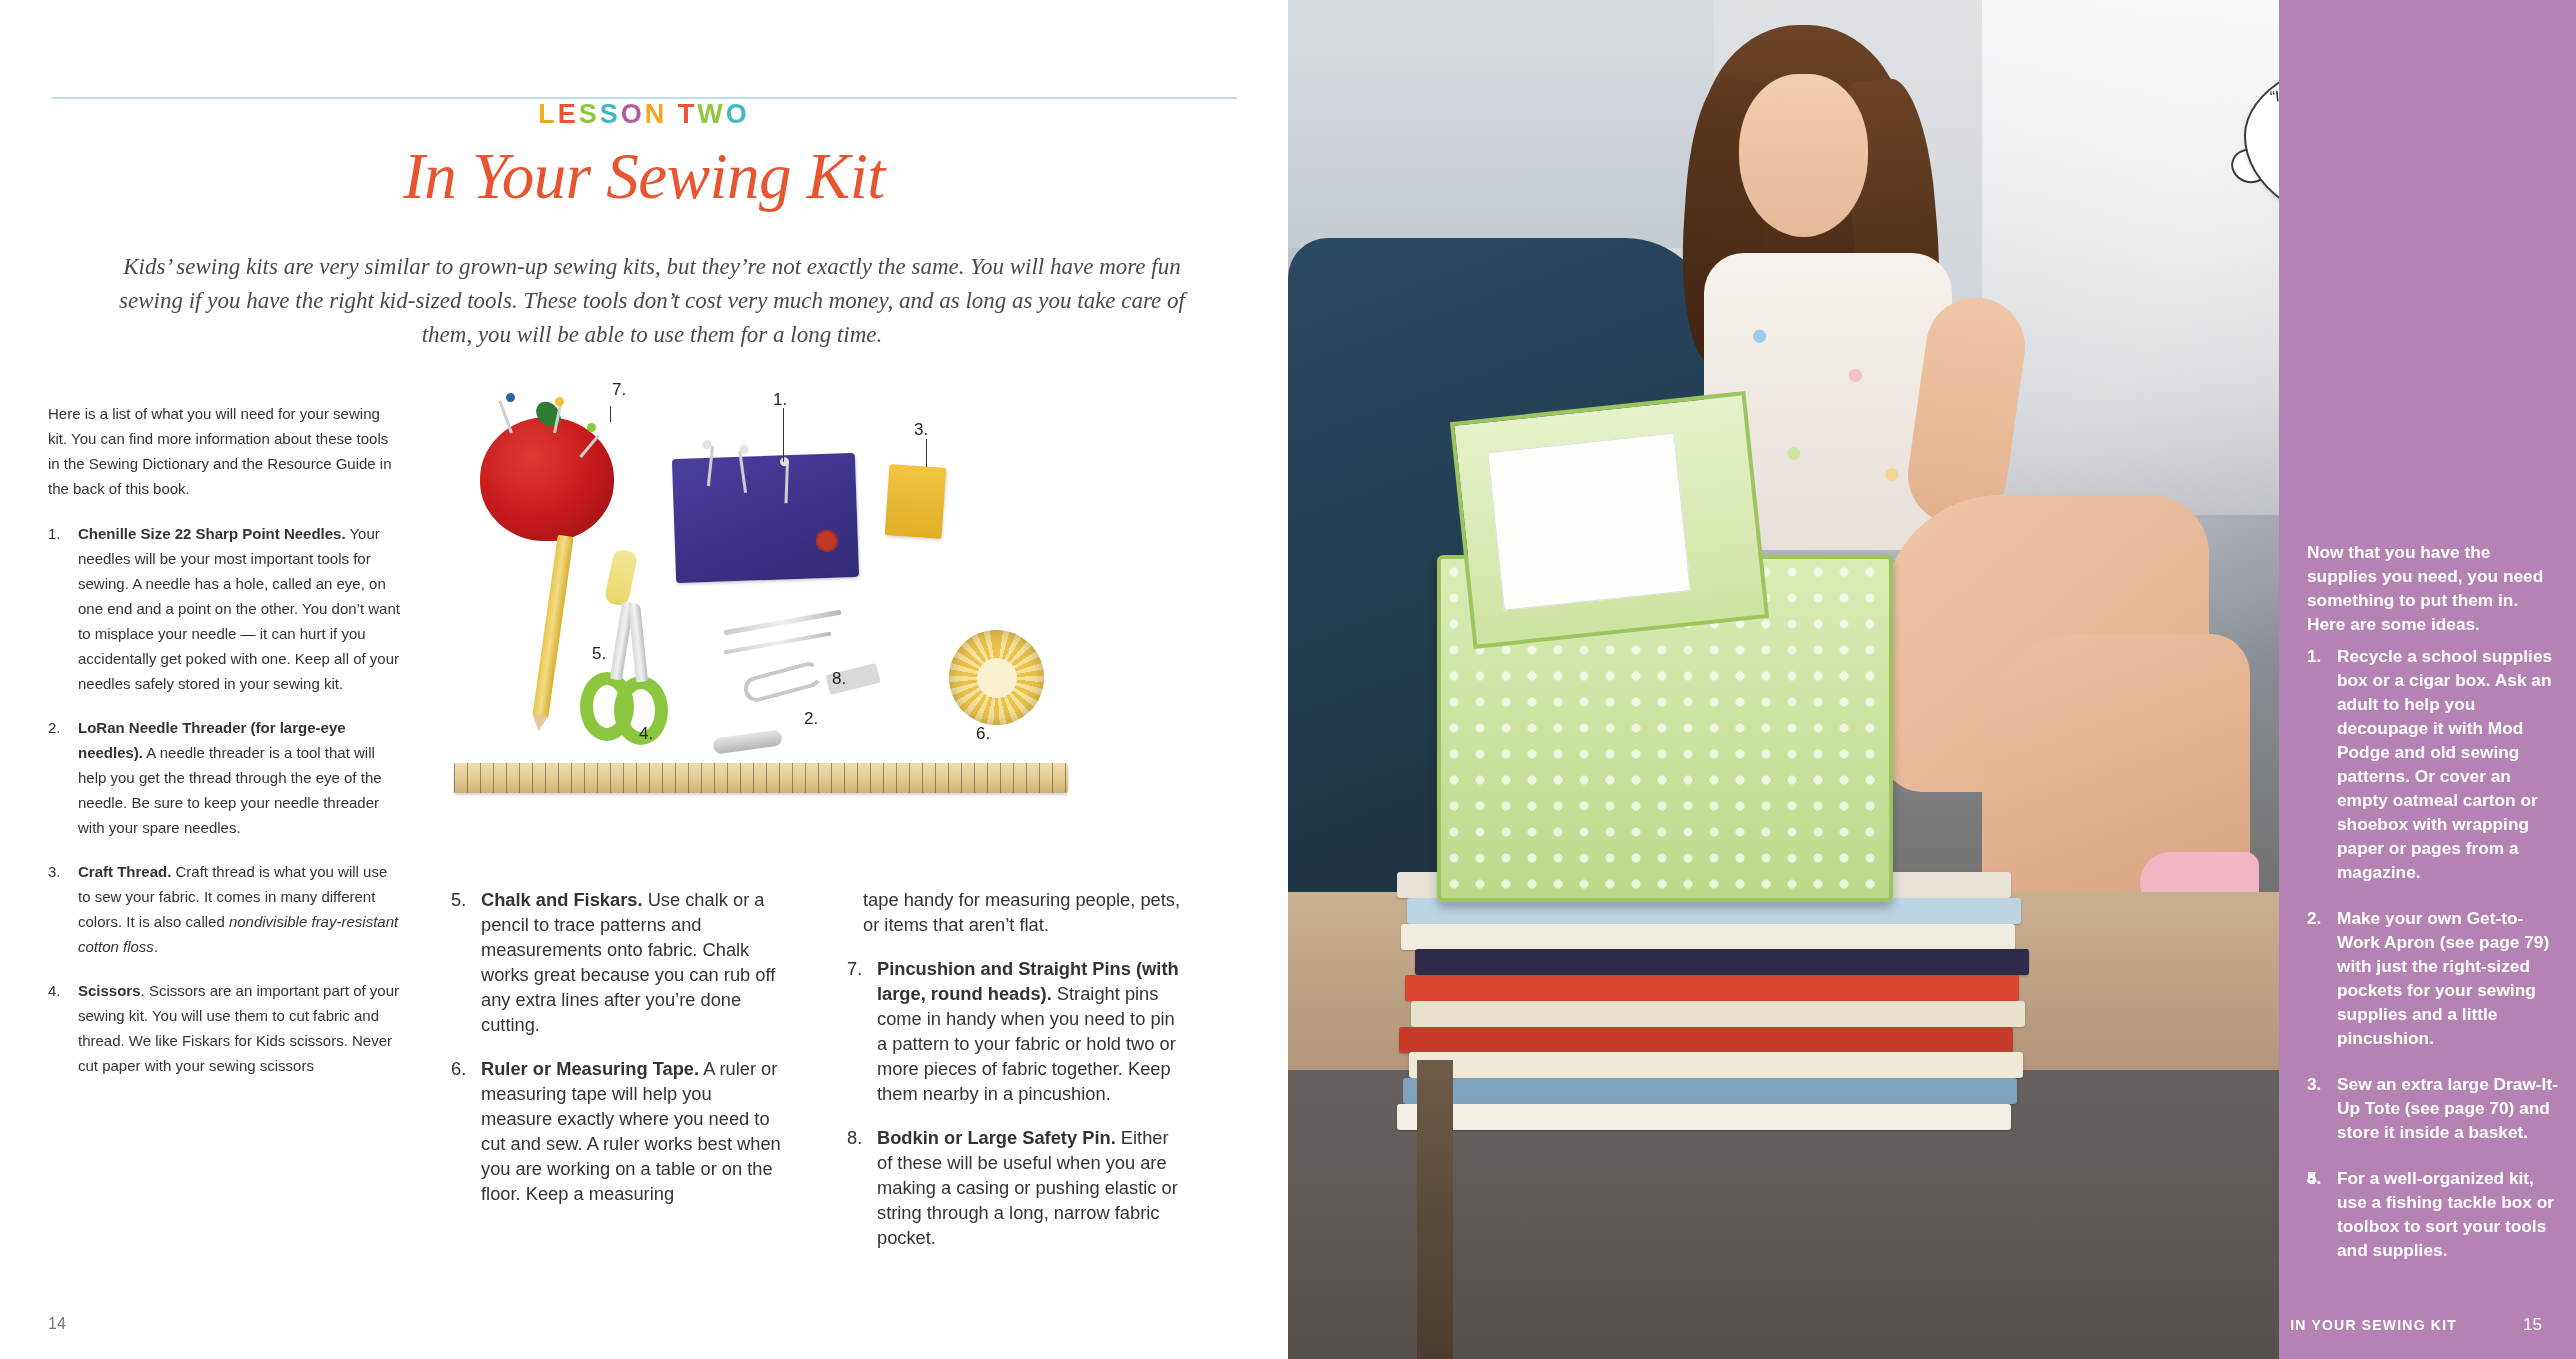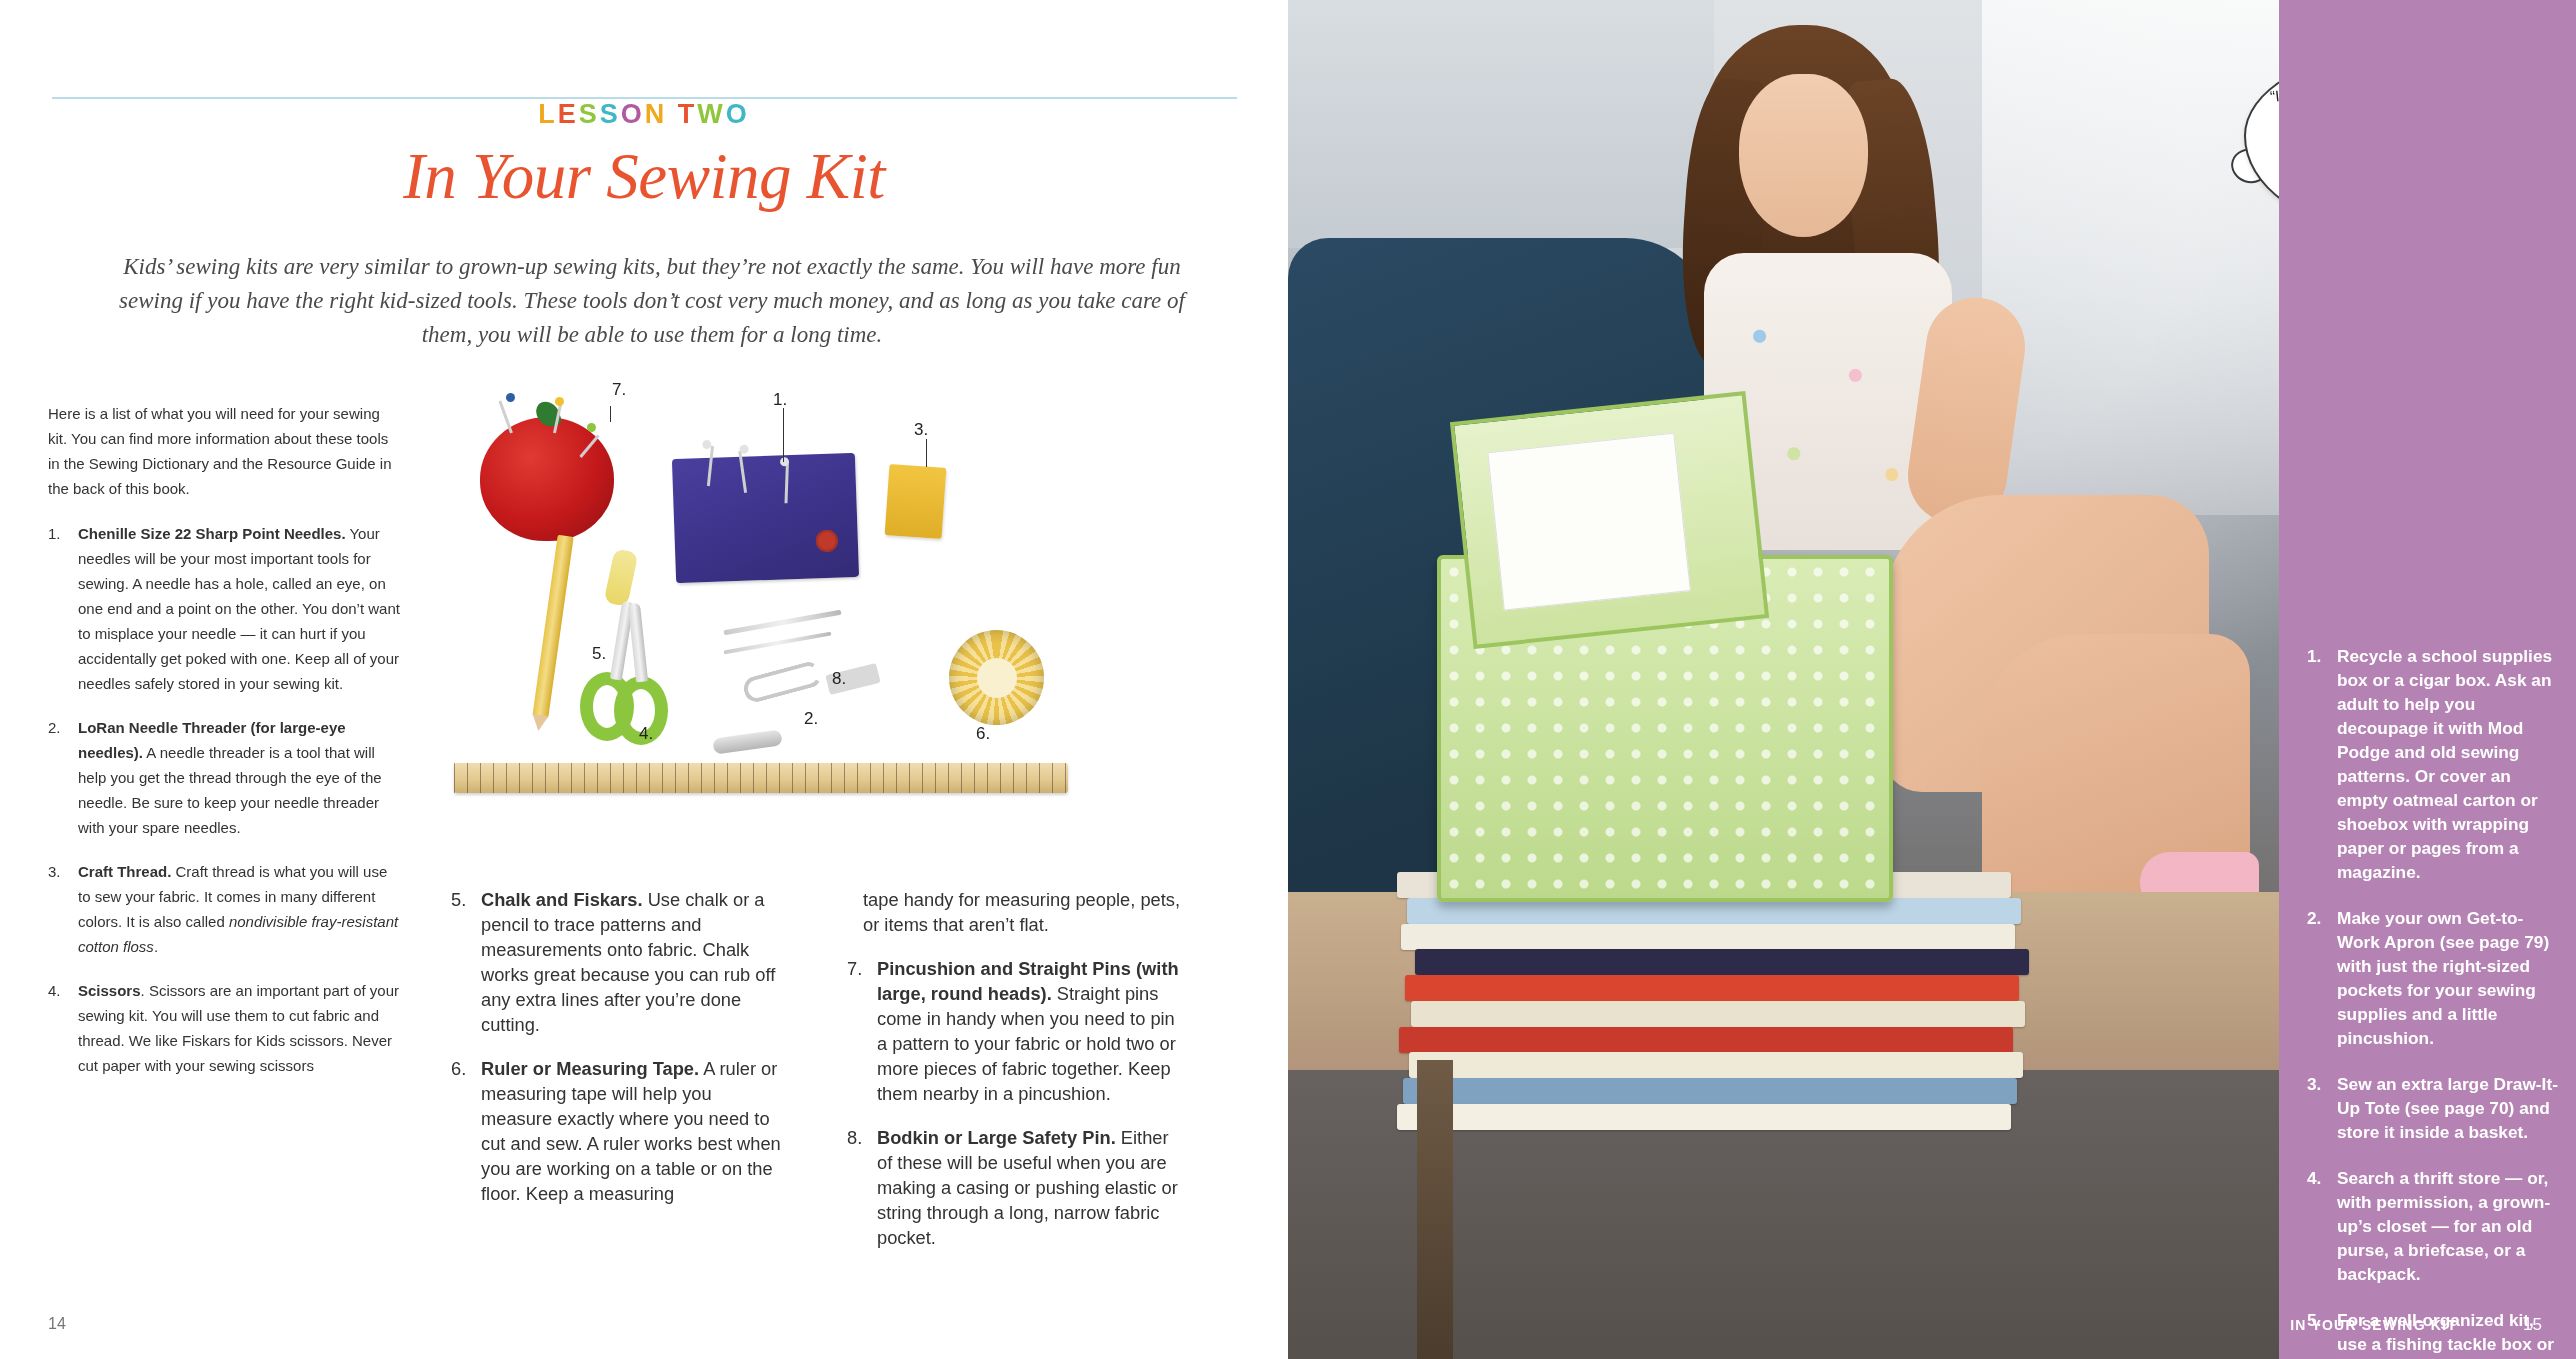--- a/index.html
+++ b/index.html
@@ -531,36 +531,36 @@
 
     <div class="bubble-tail"></div>
     <div class="bubble">
       <div class="bubble-in">
         <span>“I like to look at grown-up sewing kits that have spools of thread and little needles in them, but I have to be careful, because they’re not like my needle and thread!”</span>
         <div class="bubble-attr">— VANCIE, 6</div>
       </div>
     </div>
 
     <div class="purple-col">
+      <div class="purple-intro">Now that you have the supplies you need, you need something to put them in. Here are some ideas.</div>
       <ol class="purple-list">
         <li>
           <span class="num">1.</span>
           <span>Recycle a school supplies box or a cigar box. Ask an adult to help you decoupage it with Mod Podge and old sewing patterns. Or cover an empty oatmeal carton or shoebox with wrapping paper or pages from a magazine.</span>
         </li>
         <li>
           <span class="num">2.</span>
           <span>Make your own Get-to-Work Apron (see page 79) with just the right-sized pockets for your sewing supplies and a little pincushion.</span>
         </li>
         <li>
           <span class="num">3.</span>
           <span>Sew an extra large Draw-It-Up Tote (see page 70) and store it inside a basket.</span>
         </li>
         <li>
           <span class="num">4.</span>
-          <span>Search a thrift store — or, with permission, a grown-up’s closet — for an old purse, a briefcase, or a backpack.</span>
         </li>
         <li>
           <span class="num">5.</span>
           <span>For a well-organized kit, use a fishing tackle box or toolbox to sort your tools and supplies.</span>
         </li>
       </ol>
       <div class="footer-right">IN YOUR SEWING KIT</div>
       <div class="folio-right">15</div>
     </div>
 

